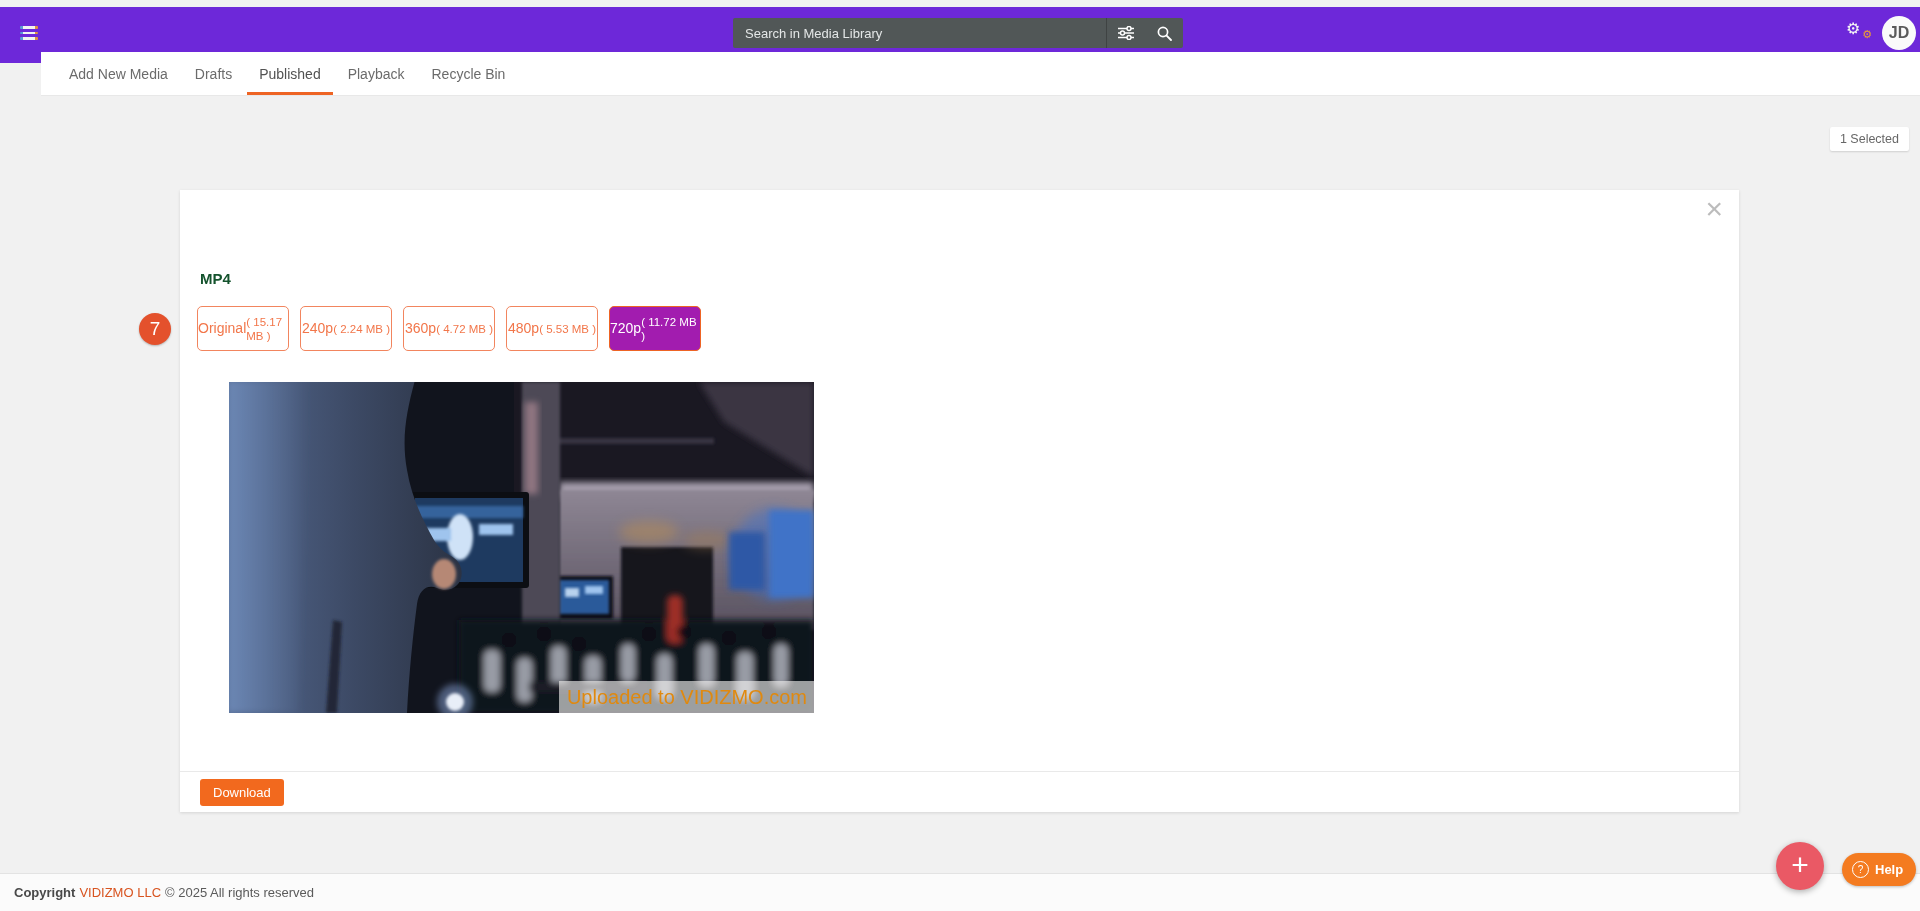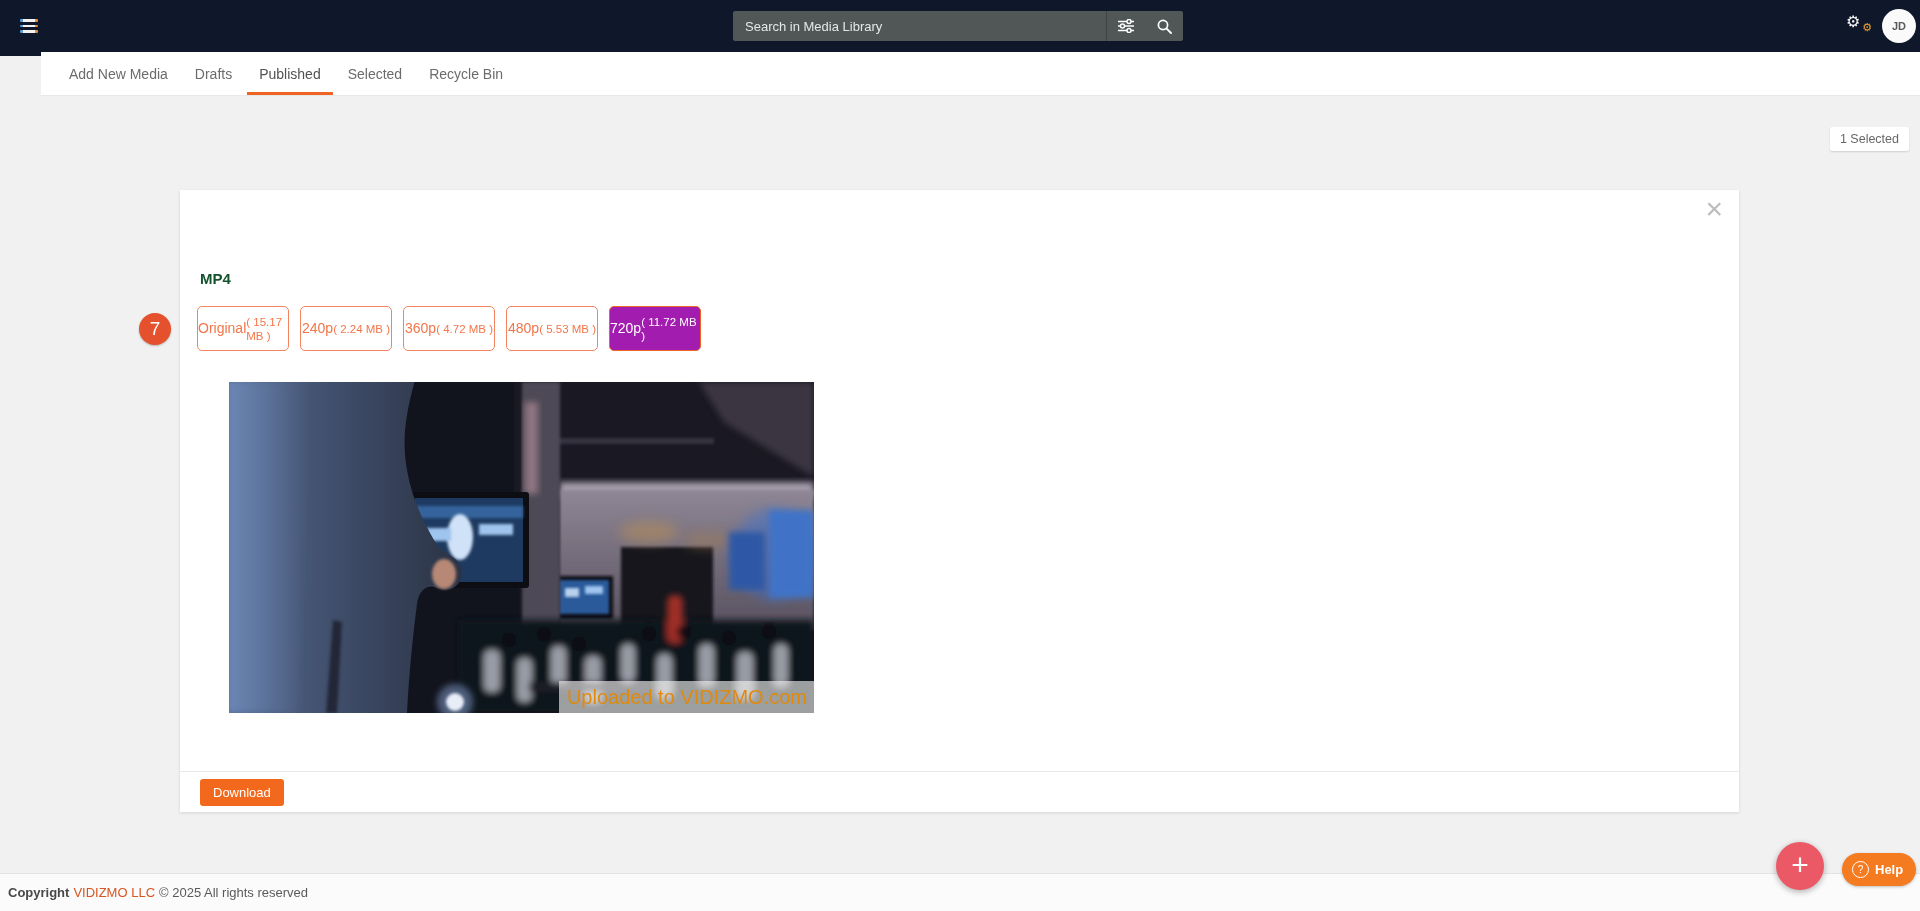--- a/index.html
+++ b/index.html
@@ -1,36 +1,36 @@
 <!DOCTYPE html>
 <html><head>
 <meta charset="utf-8">
 <style>
   html,body{margin:0;padding:0;}
   .stage{position:relative;width:1920px;height:911px;background:#f1f1f1;
          font-family:"Liberation Sans",sans-serif;overflow:hidden;}
 
   
-  .topbar{position:absolute;left:0;top:0;width:1920px;height:56px;background:#0f172a;}
+  .topbar{position:absolute;left:0;top:7px;width:1920px;height:56px;background:#6d28d9;}
   .hamburger{position:absolute;left:20px;top:19px;width:18px;height:14px;cursor:pointer;}
   .hamburger i{display:block;height:2.5px;margin-bottom:3.2px;border-radius:1px;
     background:linear-gradient(90deg,#5b9bd5 0 3px,#f2f2f2 3px calc(100% - 3px),#e0923f calc(100% - 3px) 100%);}
   .searchbar{position:absolute;left:733px;top:11px;width:450px;height:30px;background:#515757;
     border-radius:2px;display:flex;align-items:center;}
   .searchbar input{flex:1;background:transparent;border:none;outline:none;color:#eceeee;
     font-size:13px;padding:0 12px;font-family:"Liberation Sans",sans-serif;}
   .searchbar input::placeholder{color:#e4e7e7;opacity:1;}
   .sb-divider{width:1px;height:30px;background:rgba(0,0,0,.22);}
   .sb-btn{width:38px;height:30px;display:flex;align-items:center;justify-content:center;cursor:pointer;}
   .topbar-right{position:absolute;right:4px;top:0;height:52px;display:flex;align-items:center;gap:12px;}
   .gears{position:relative;width:24px;height:24px;cursor:pointer;}
   .gears .g1{position:absolute;left:0;top:0;font-size:16px;color:#f5f5f5;line-height:16px;}
   .gears .g2{position:absolute;right:-2px;top:8px;font-size:11px;color:#f0a030;line-height:11px;}
   .avatar{width:34px;height:34px;border-radius:50%;background:#fafafa;color:#5a5a5a;
-    font-size:11px;font-weight:bold;display:flex;align-items:center;justify-content:center;cursor:pointer;}
+    font-size:16px;font-weight:bold;display:flex;align-items:center;justify-content:center;cursor:pointer;}
 
   
   .tabs{position:absolute;left:0;top:52px;width:1920px;height:44px;background:#fff;
     border-bottom:1px solid #e8e8e8;display:flex;padding-left:16px;box-sizing:border-box;margin-left:41px;}
   .tab{position:relative;padding:0 12px;margin-right:3px;line-height:44px;font-size:14px;
     color:#6b6b6b;cursor:pointer;white-space:nowrap;}
   .tab.active{color:#525252;}
   .tab.active::after{content:"";position:absolute;left:0;right:0;bottom:0;height:3px;background:#ee6424;}
 
   
@@ -65,21 +65,21 @@
     background:#ea5965;color:#fff;font-size:30px;display:flex;align-items:center;justify-content:center;
     cursor:pointer;box-shadow:0 2px 6px rgba(0,0,0,.3);z-index:9;}
   .fab span{margin-top:-3px;}
   .help-btn{position:absolute;left:1842px;top:853px;height:33px;background:#f47b20;border-radius:17px;
     display:flex;align-items:center;gap:6px;padding:0 13px 0 10px;cursor:pointer;z-index:9;
     box-shadow:0 1px 3px rgba(0,0,0,.25);}
   .help-q{width:15px;height:15px;border:1.5px solid #fff;border-radius:50%;color:#fff;font-size:10px;
     display:flex;align-items:center;justify-content:center;}
   .help-txt{color:#fff;font-size:13px;font-weight:bold;}
   .footer{position:absolute;left:0;top:873px;width:1920px;height:38px;background:#fbfbfb;
-    border-top:1px solid #e3e3e3;display:flex;align-items:center;padding-left:8px;box-sizing:border-box;
+    border-top:1px solid #e3e3e3;display:flex;align-items:center;padding-left:14px;box-sizing:border-box;
     font-size:13px;color:#5a5a5a;}
   .footer b{font-weight:bold;color:#494949;}
   .footer .company{color:#d85420;margin:0 4px;cursor:pointer;}
 </style>
 </head>
 <body>
 
 <div class="stage">
 
   <header class="topbar">
@@ -118,21 +118,21 @@
           <span class="g2">⚙</span>
       </div>
       <div class="avatar">JD</div>
     </div>
   </header>
 
   <nav class="tabs">
     <div class="tab">Add New Media</div>
     <div class="tab">Drafts</div>
     <div class="tab active">Published</div>
-    <div class="tab">Selected</div>
+    <div class="tab">Playback</div>
     <div class="tab">Recycle Bin</div>
   </nav>
 
   <div class="chip">1 Selected</div>
 
   <div class="step-badge">7</div>
 
   <section class="dialog">
     <div class="dialog-close">×</div>
 

